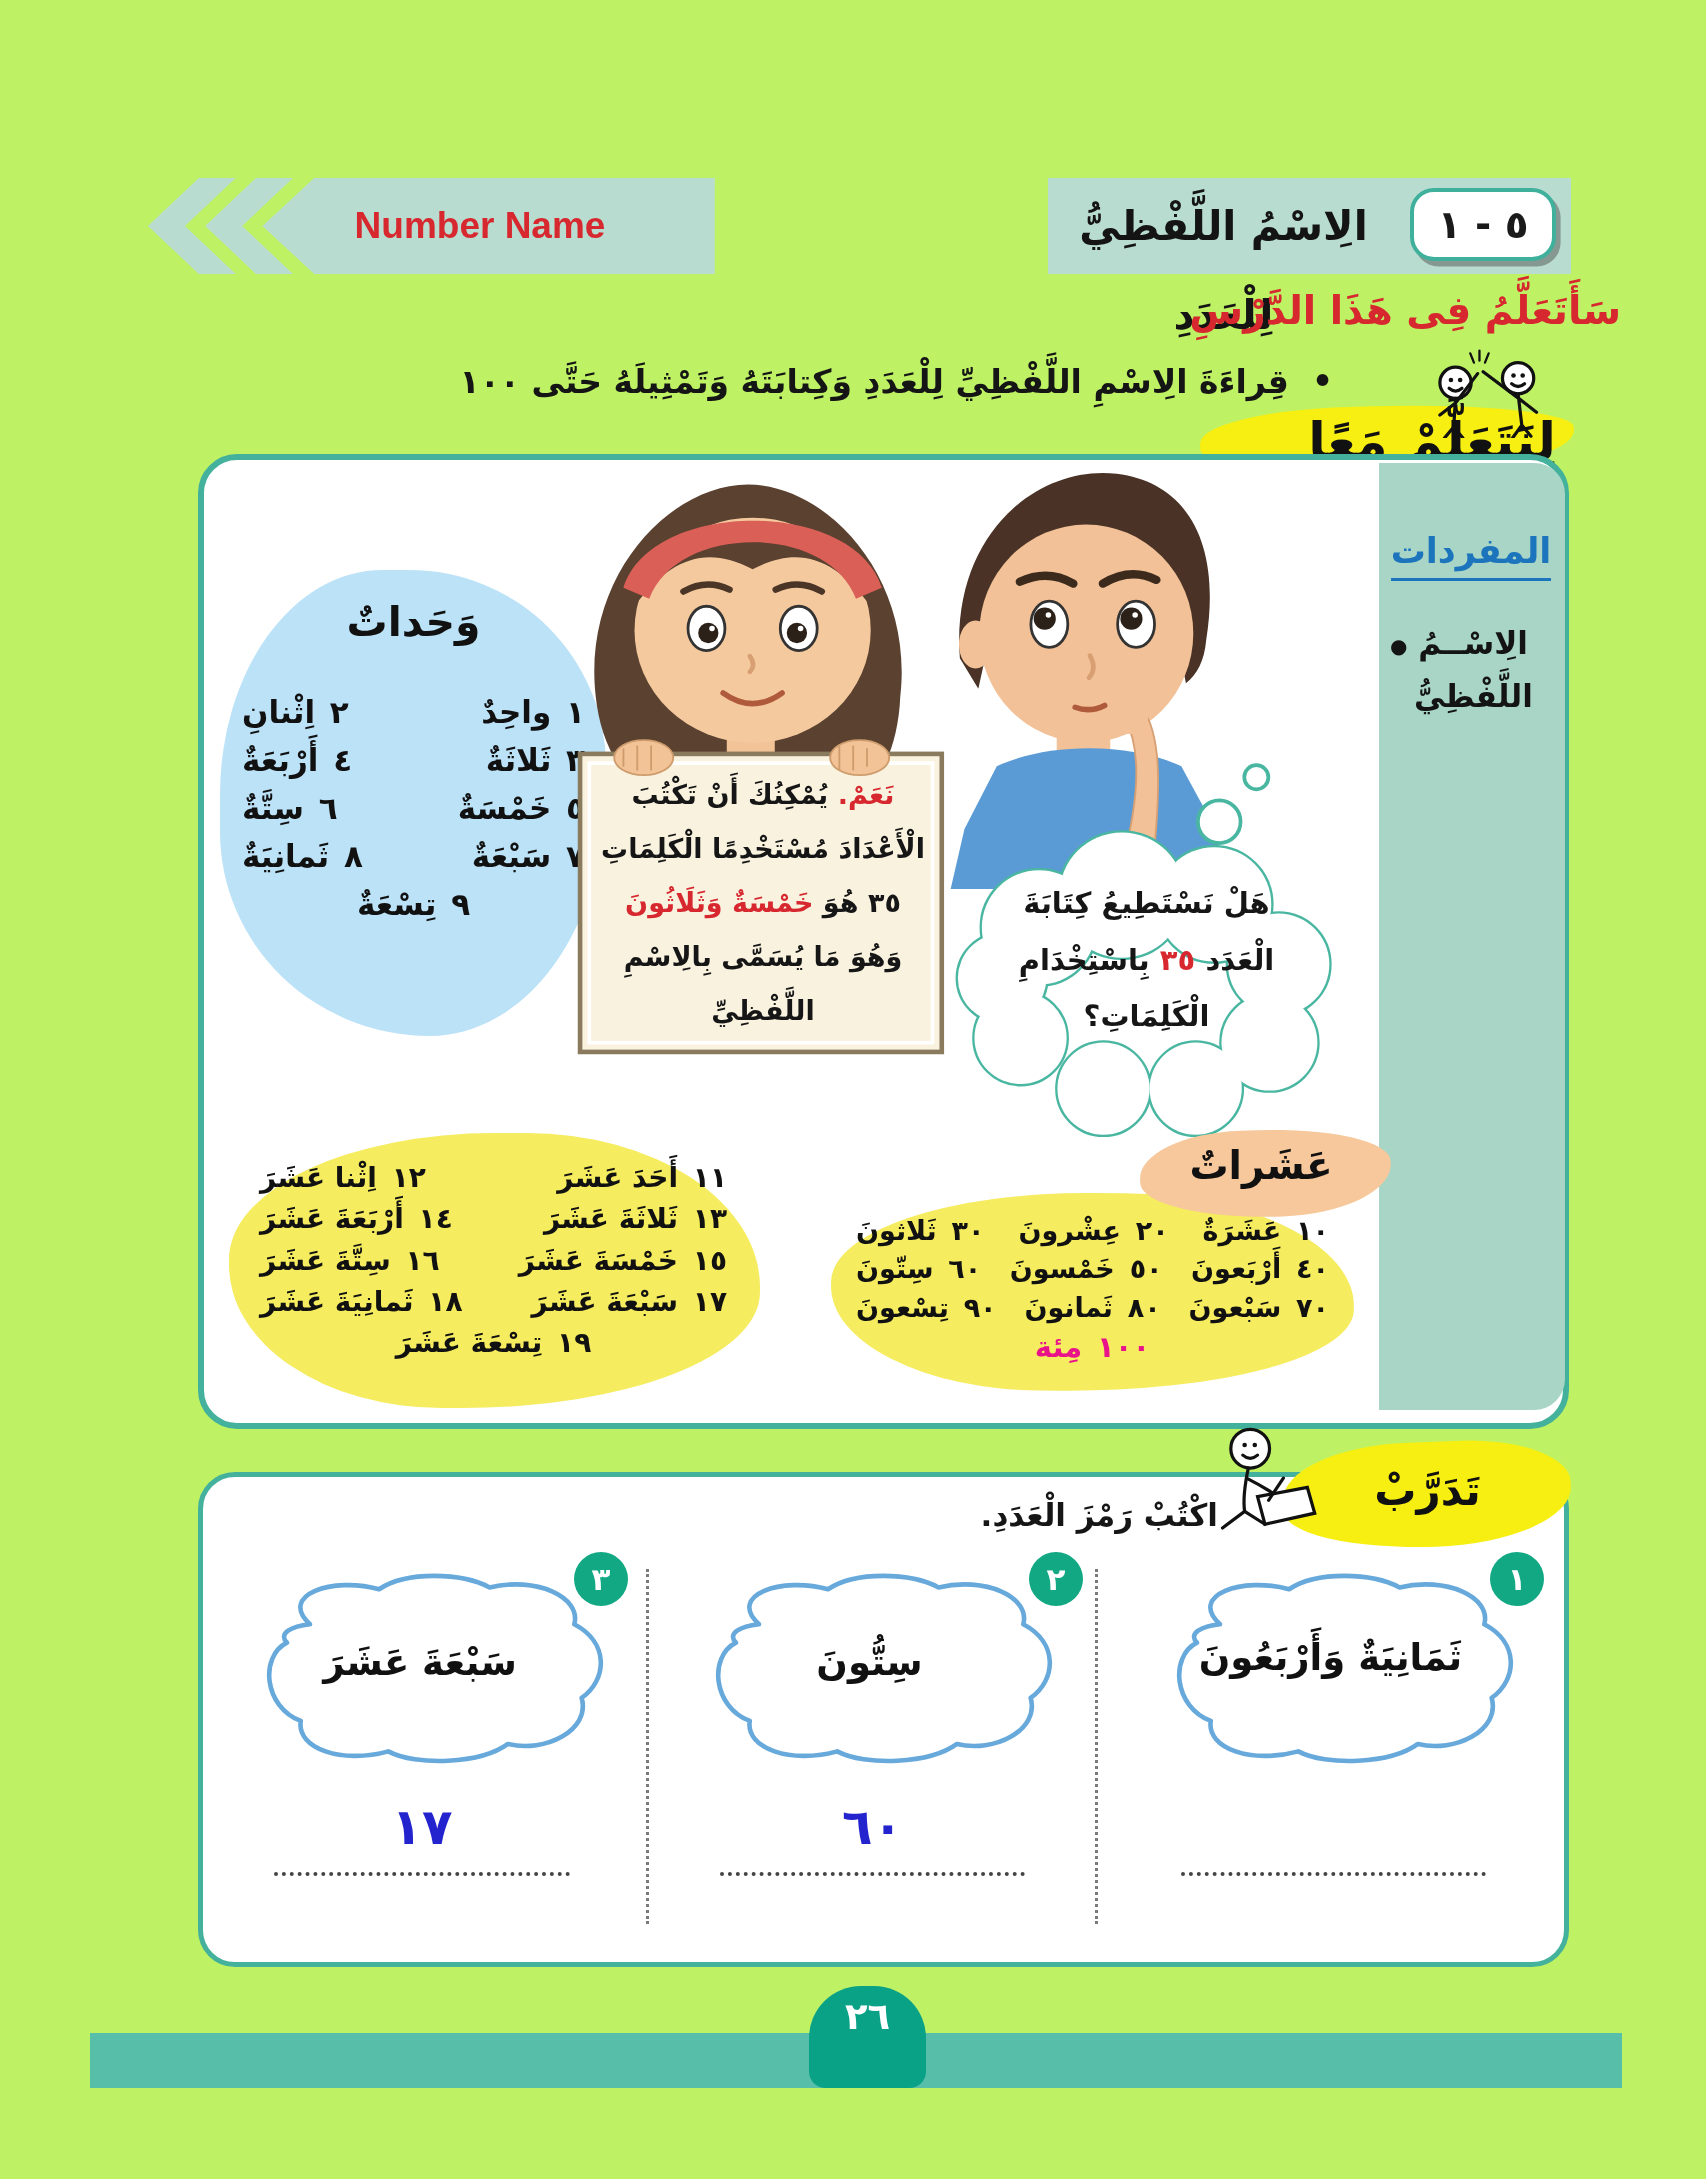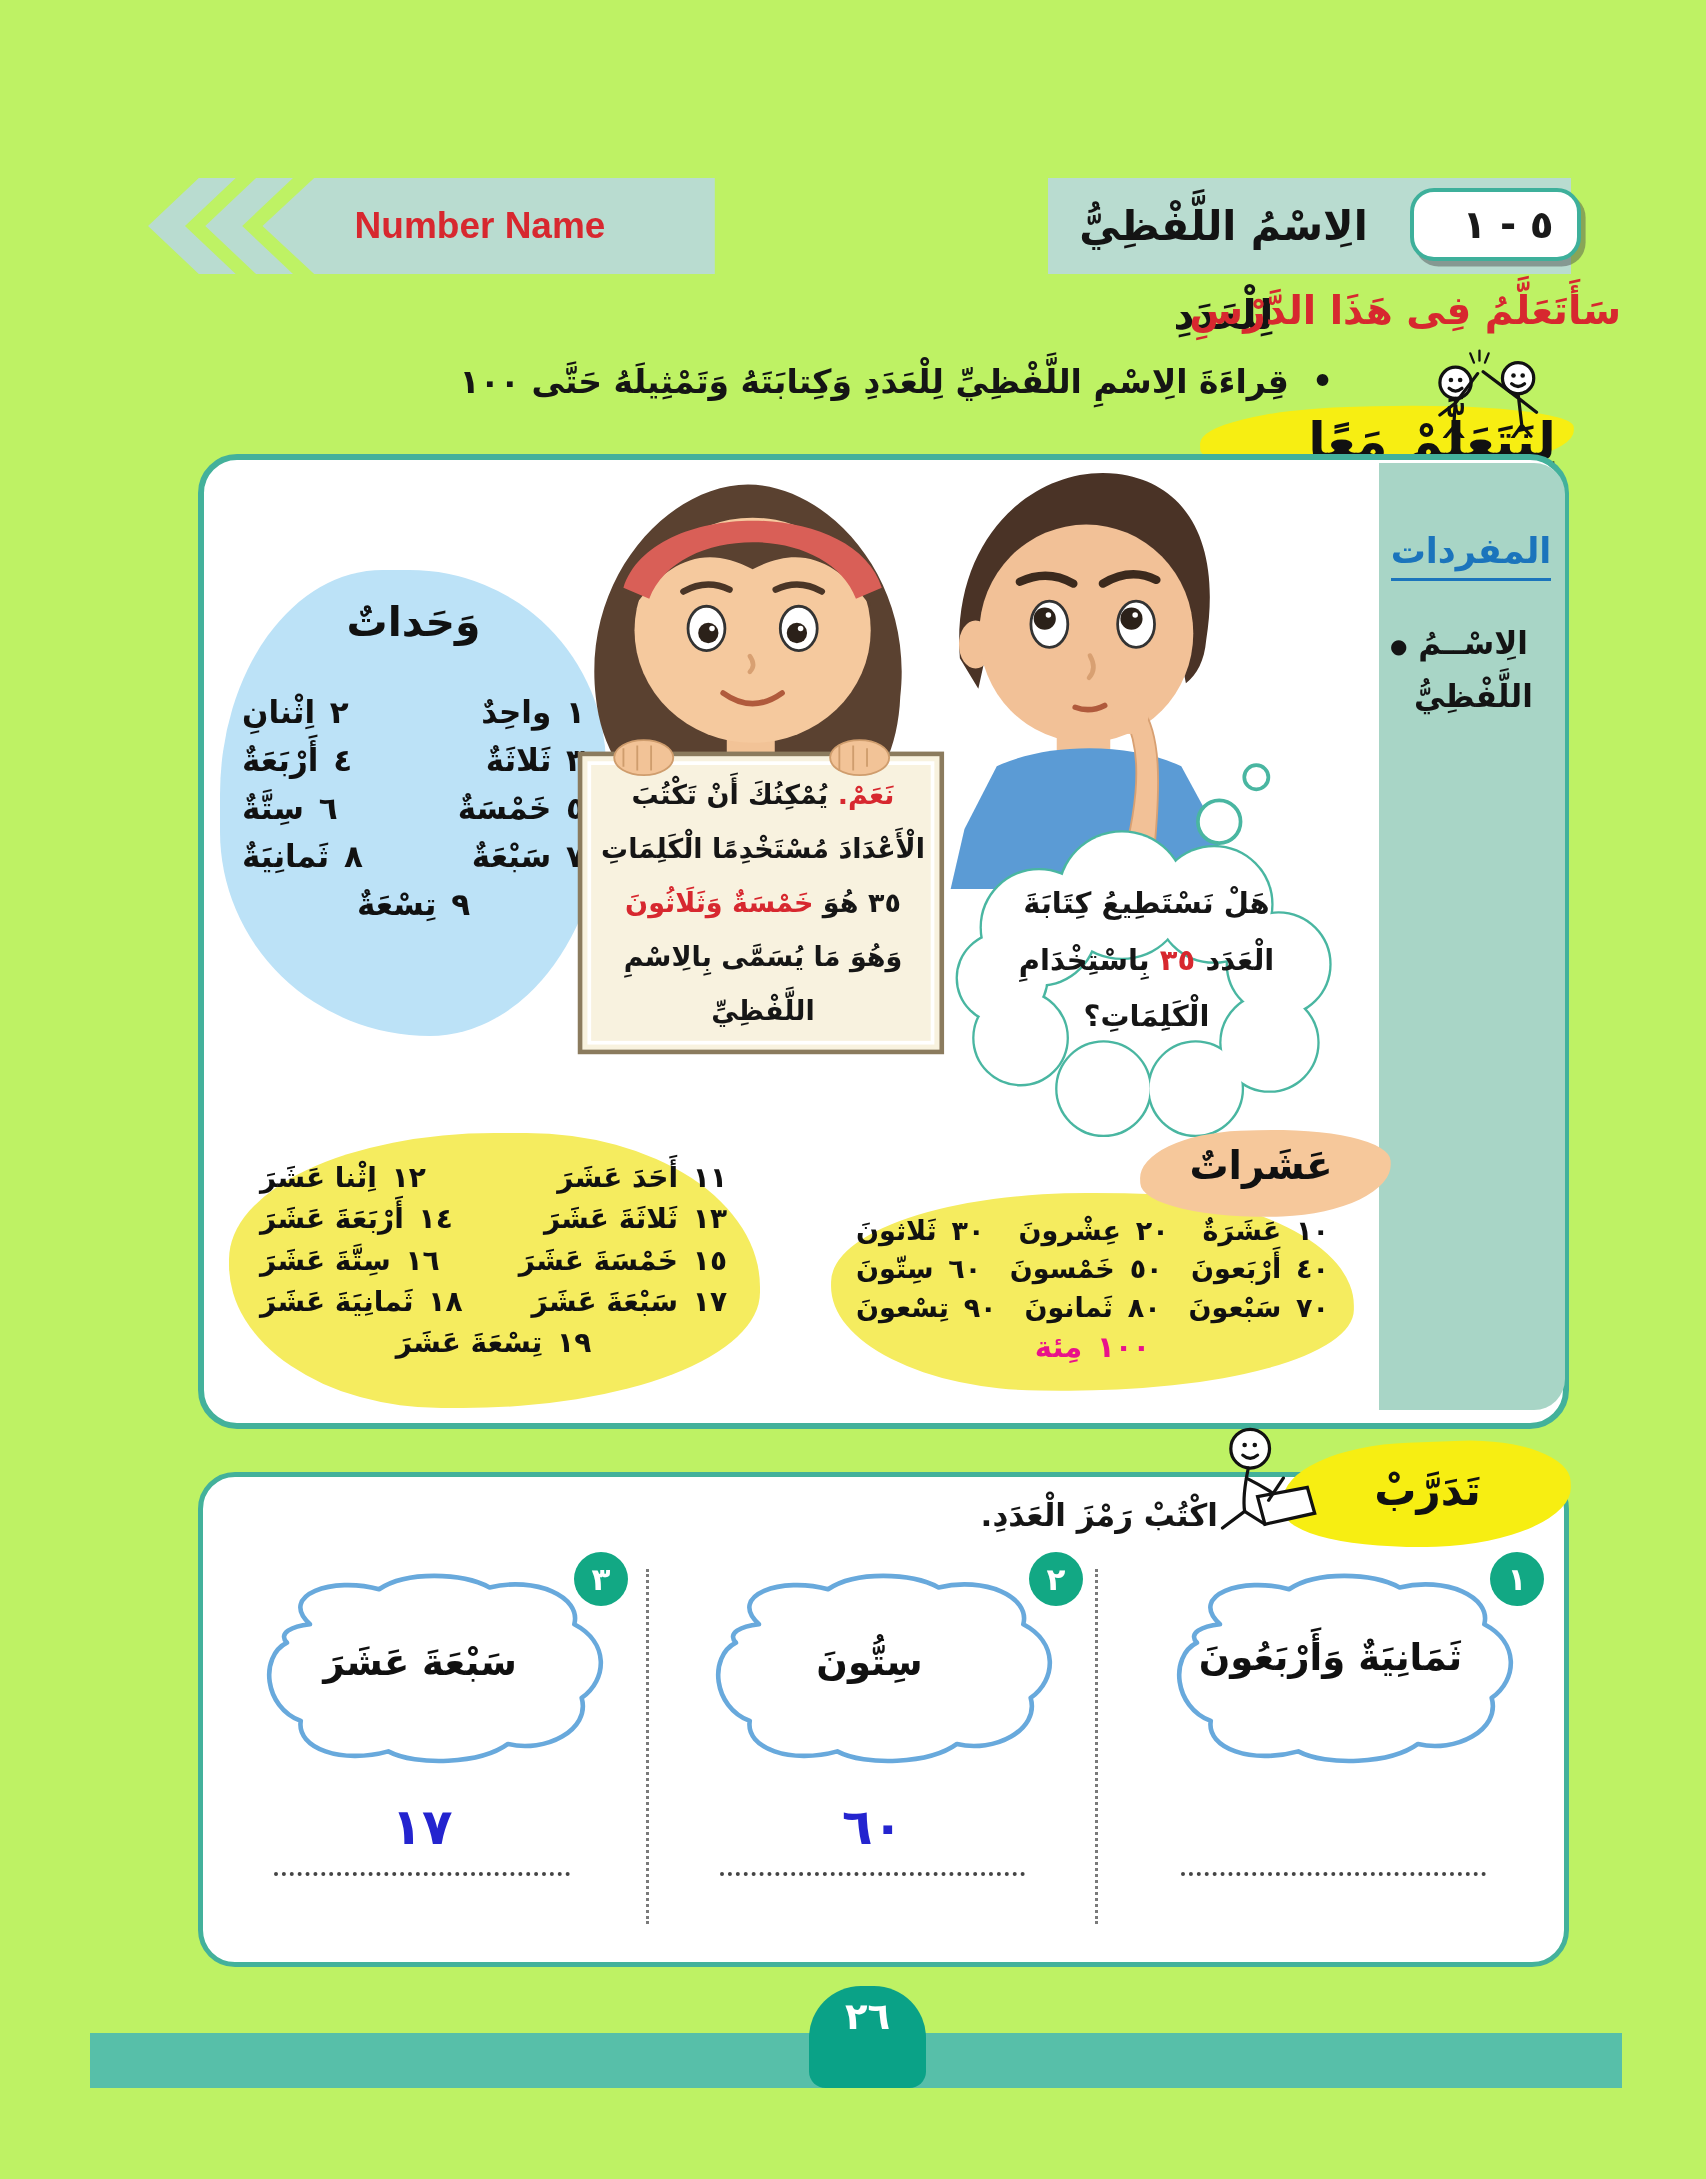--- a/index.html
+++ b/index.html
@@ -7,21 +7,21 @@
         font-family:"DejaVu Sans",sans-serif;}
   .abs{position:absolute;}
   .ar{direction:rtl;font-weight:bold;}
   .c{text-align:center;}
   .nowrap{white-space:nowrap;margin-left:44px;}
   
   .band{background:#b9dcd0;}
   .titleAr{font-size:41px;color:#141414;line-height:89px;}
   .badge{background:#fff;border:4.6px solid #3eb09b;border-radius:24px;
          box-shadow:4.6px 5.5px 0 rgba(70,70,70,.45);font-size:39px;font-weight:bold;
-         text-align:center;line-height:65px;color:#1a1a1a;padding-left:25px;}
+         text-align:center;line-height:65px;color:#1a1a1a;}
   .titleEn{font-family:"Liberation Sans",sans-serif;font-weight:bold;font-size:37px;color:#d7282f;line-height:96px;}
   .redHead{color:#d7282f;font-size:39px;}
   .objBullet{color:#151515;font-size:33px;}
   
   .yblob{background:#f7ee12;}
   .hlLabel{color:#111;font-size:51px;}
   
   .frame{border:6.5px solid #43b19b;border-radius:39px;background:#fff;}
   .frame2{border:5.5px solid #43b19b;border-radius:37px;background:#fff;}
   .sidebar{background:#a8d5c6;border-radius:0 31px 31px 0;}

